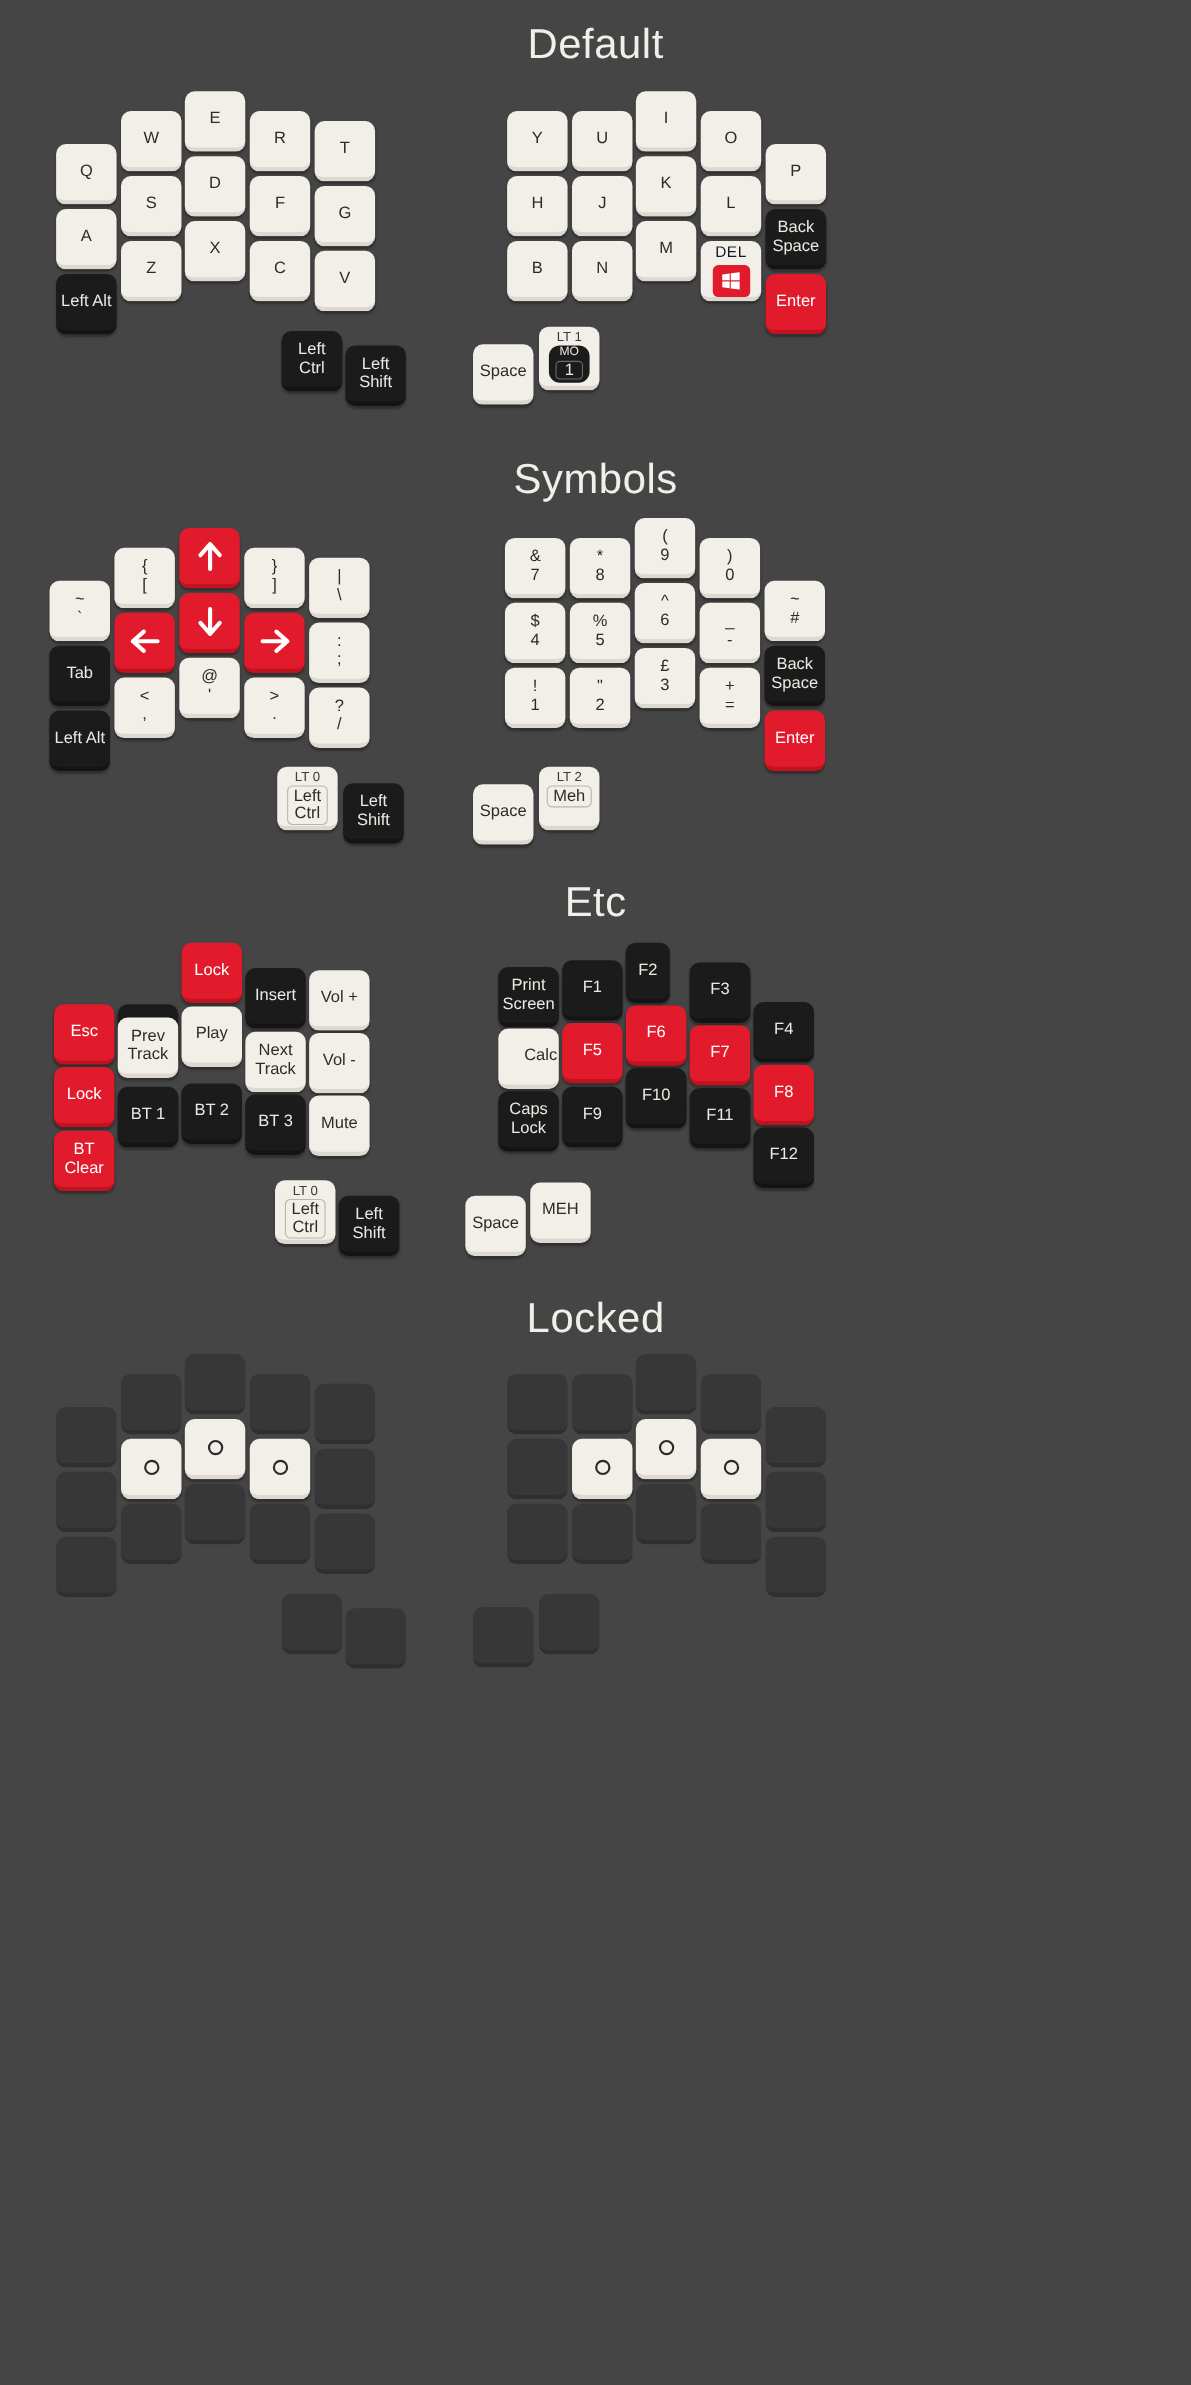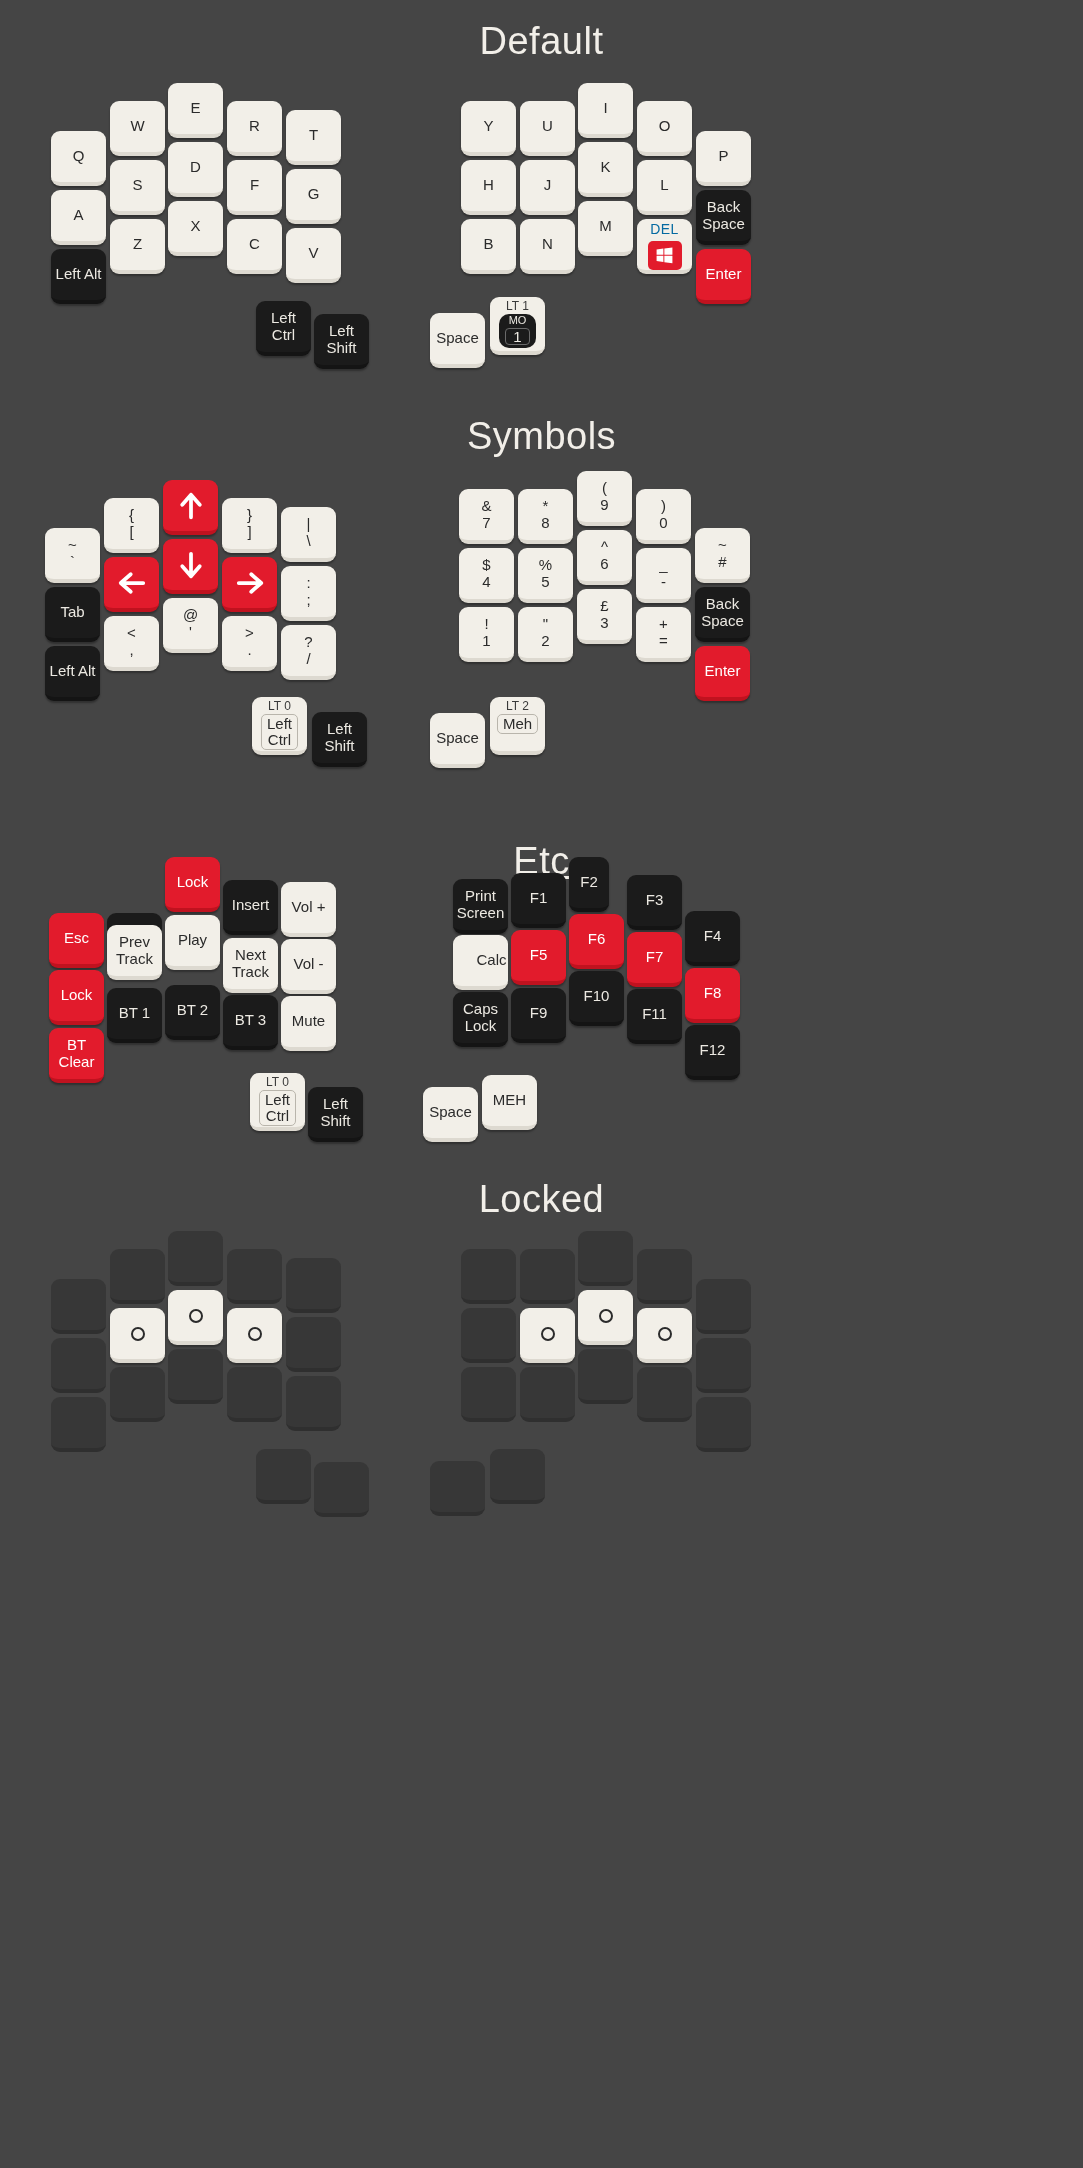--- a/index.html
+++ b/index.html
@@ -93,21 +93,21 @@
   .ht-inner .i2 {
     font-size: 15px;
     border: 1px solid #6a6a6a;
     border-radius: 4px;
     padding: 0px 7px;
     margin-top: 1px;
   }
 
   
   .key.winkey { justify-content: flex-start; padding-top: 3px; }
-  .winkey .wk-top { font-size: 14px; color:#0369a1; letter-spacing:0.5px; }
+  .winkey .wk-top { font-size: 14px; color:#0f172a; letter-spacing:0.5px; }
   .win-badge {
     margin-top: 3px;
     width: 34px; height: 34px;
     background: #e21b2c;
     border-radius: 5px;
     display:flex; align-items:center; justify-content:center;
   }
   .win-badge svg { width: 19px; height: 19px; display:block; }
 
   
@@ -387,21 +387,21 @@
             <span style="font-size: 15px;">Ctrl</span>
           </span>
         </div>
         <div class="key k-light holdtap" style="left: 490px; top: 697px; width: 55px; height: 58px;">
           <span class="ht-top">LT 2</span>
           <span class="ht-inner inner-light" style="padding: 1px 5px;">
             <span style="font-size: 15px;">Meh</span>
           </span>
         </div>
       </div>
-      <div class="layer-title" style="top: 840px; text-decoration: underline;">Etc</div>
+      <div class="layer-title" style="top: 800px;">Etc</div>
       <div class="board">
         <div class="key k-red" style="left: 49px; top: 913px; width: 55px; height: 55px;">
           <span class="lbl">Esc</span>
         </div>
         <div class="key k-red" style="left: 49px; top: 970px; width: 55px; height: 55px;">
           <span class="lbl">Lock</span>
         </div>
         <div class="key k-red" style="left: 49px; top: 1028px; width: 55px; height: 55px;">
           <span class="lbl">BT
 Clear</span>

